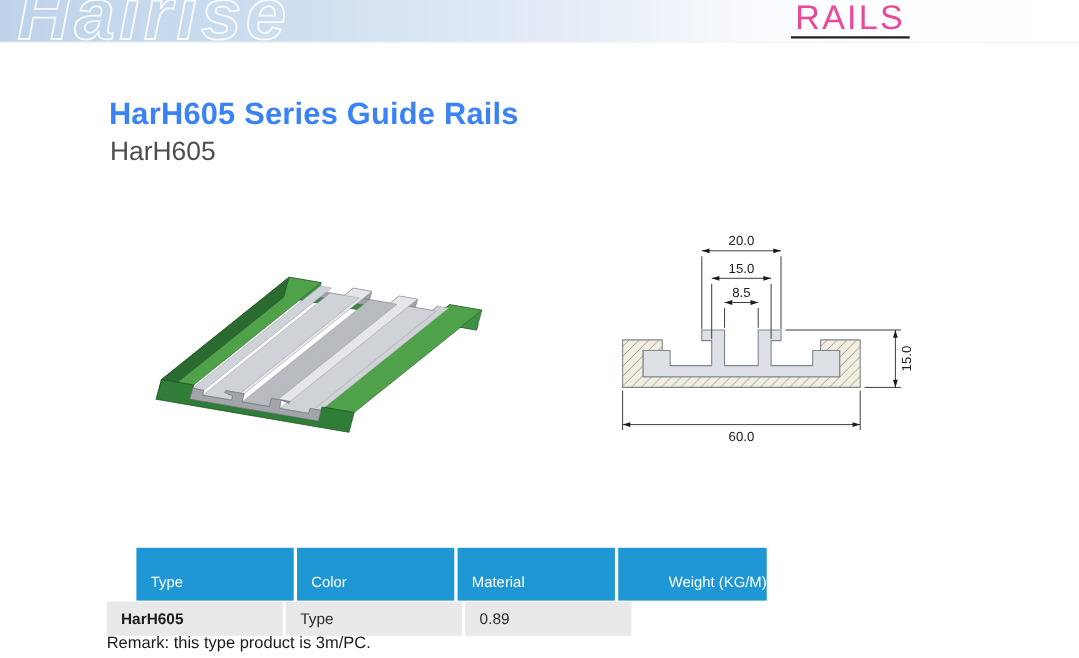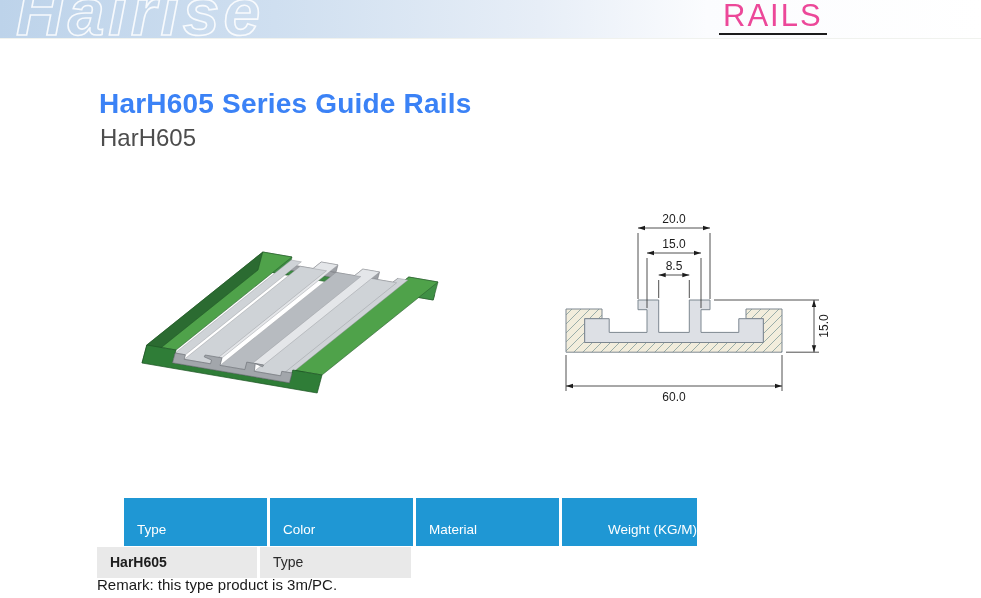--- a/index.html
+++ b/index.html
@@ -171,18 +171,19 @@
   <div class="spec-table">
     <div class="spec-header-row">
       <div class="spec-header-cell">Type</div>
       <div class="spec-header-cell">Color</div>
       <div class="spec-header-cell">Material</div>
       <div class="spec-header-cell">Weight (KG/M)</div>
     </div>
     <div class="spec-data-row">
       <div class="spec-data-cell type-cell">HarH605</div>
       <div class="spec-data-cell">Type</div>
+      <div class="spec-data-cell">0.89</div>
     </div>
   </div>
 
   <div class="remark">Remark: this type product is 3m/PC.</div>
 
 </div>
 
 </body></html>

